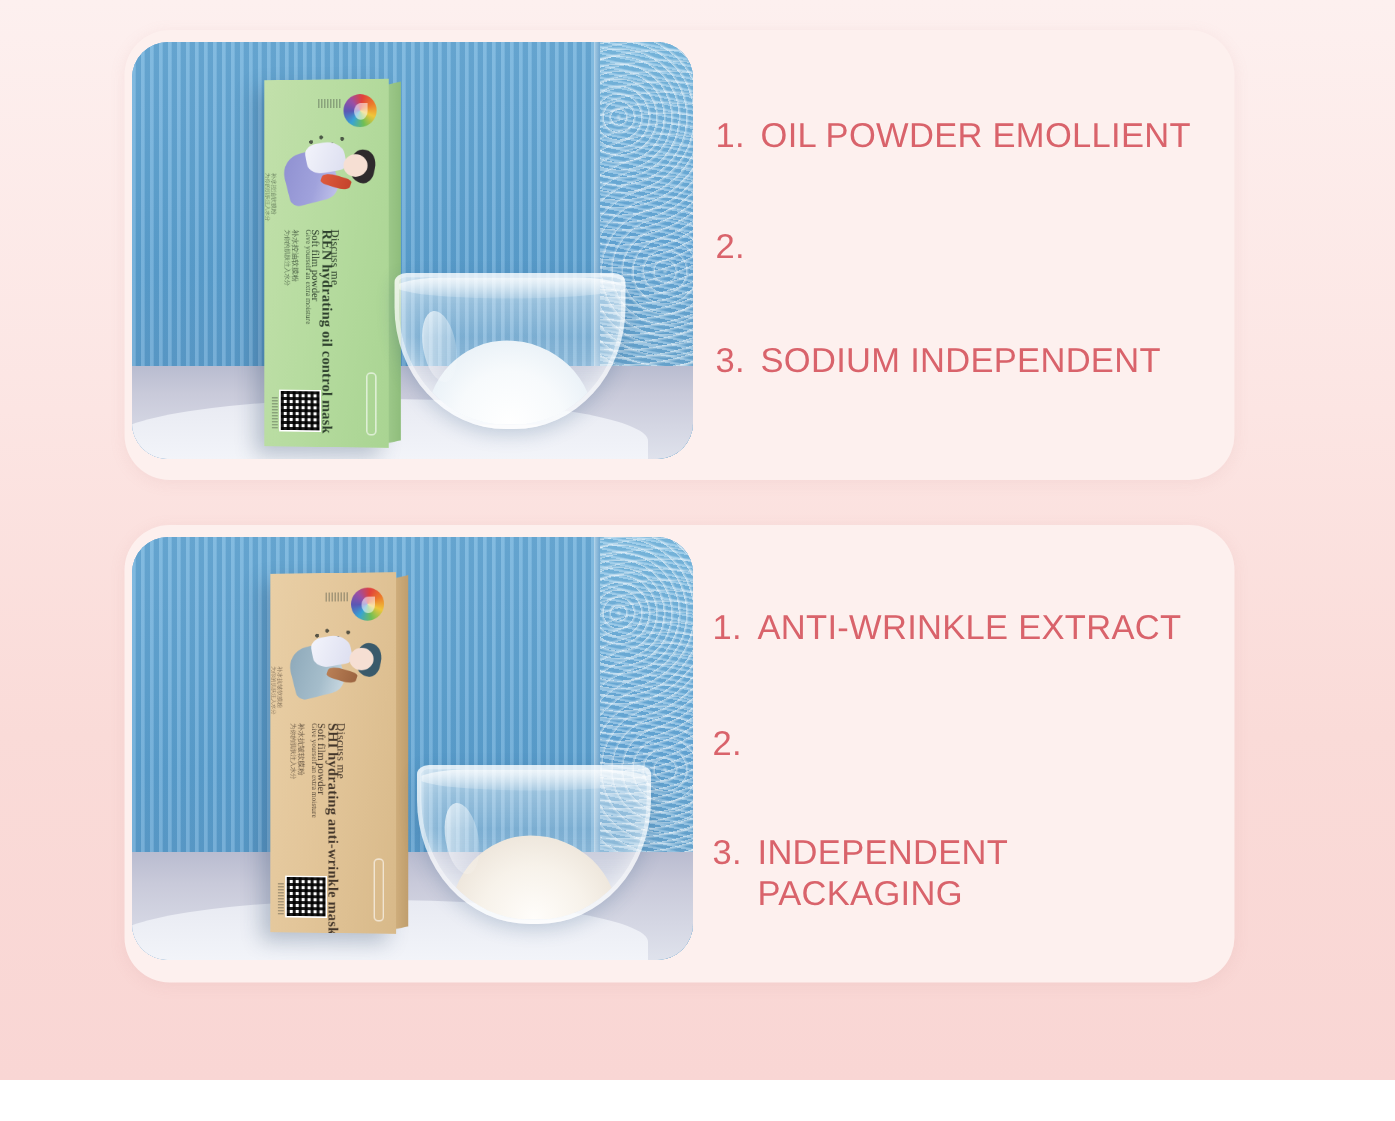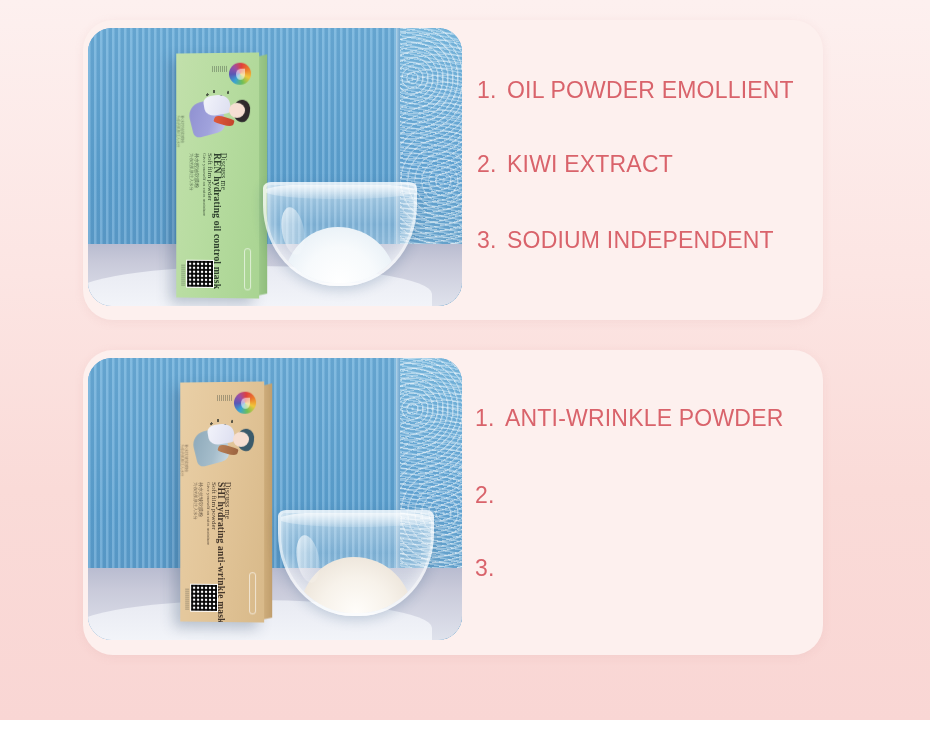--- a/index.html
+++ b/index.html
@@ -369,21 +369,20 @@
       </div>
     </div>
 
     <div class="bullets">
       <div class="bullet">
         <span class="num">1.</span>
         <span class="txt">OIL POWDER EMOLLIENT</span>
       </div>
       <div class="bullet">
         <span class="num">2.</span>
-        <span class="txt">KIWI EXTRACT</span>
       </div>
       <div class="bullet">
         <span class="num">3.</span>
         <span class="txt">SODIUM INDEPENDENT</span>
       </div>
     </div>
   </div>
 
   <div class="card" id="card-2">
 
@@ -428,24 +427,25 @@
       <div class="bowl">
         <div class="bowl-rim"></div>
         <div class="powder"></div>
         <div class="bowl-glint"></div>
       </div>
     </div>
 
     <div class="bullets">
       <div class="bullet">
         <span class="num">1.</span>
-        <span class="txt">ANTI-WRINKLE POWDER</span>
+        <span class="txt">ANTI-WRINKLE EXTRACT</span>
       </div>
       <div class="bullet">
         <span class="num">2.</span>
       </div>
       <div class="bullet">
         <span class="num">3.</span>
+        <span class="txt" style="max-width:195px">INDEPENDENT PACKAGING</span>
       </div>
     </div>
   </div>
 
 </div>
 
 </body></html>

